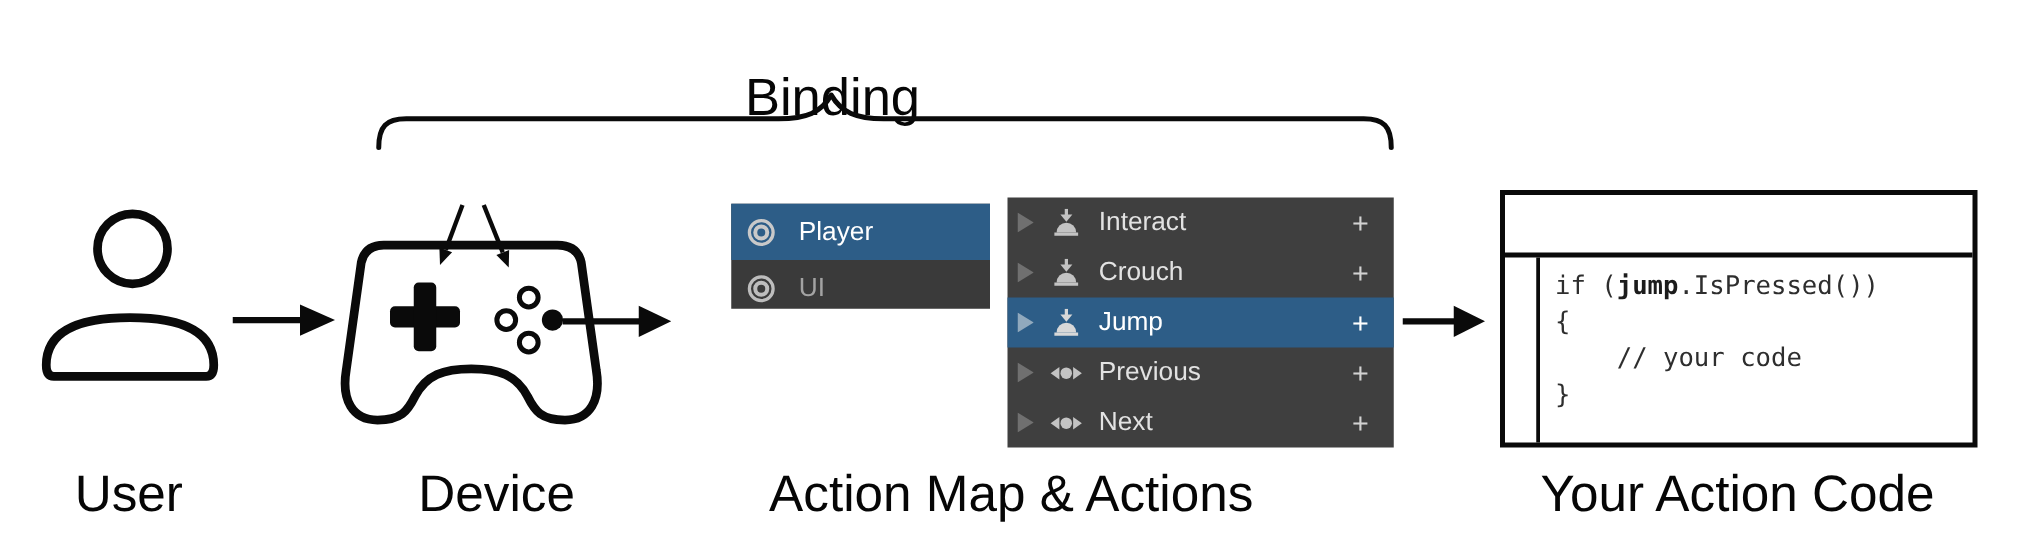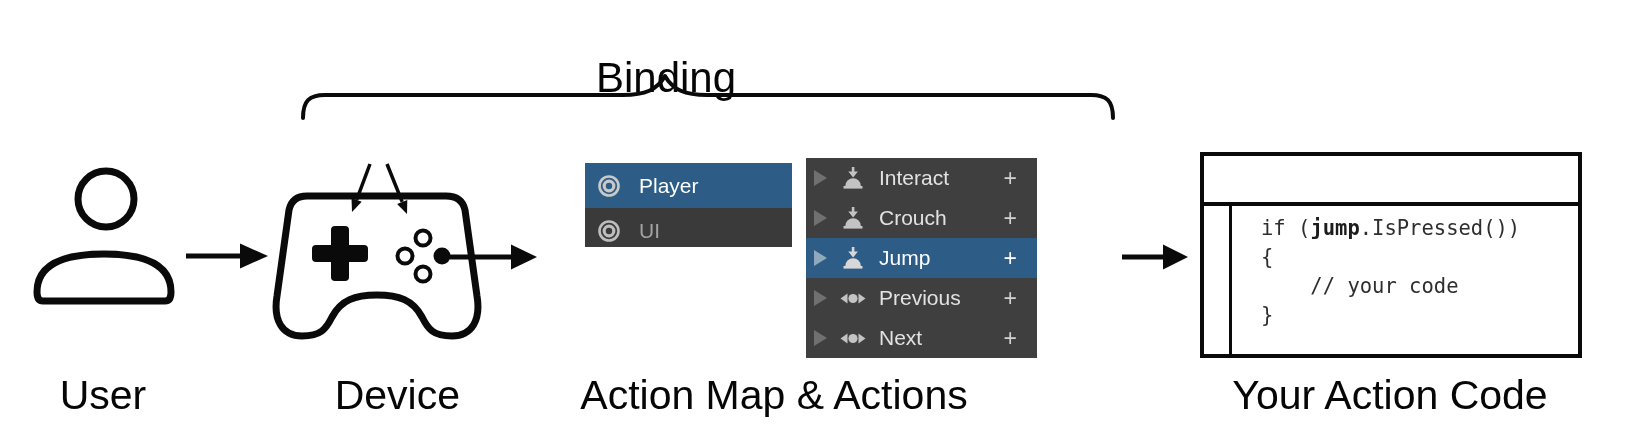--- a/index.html
+++ b/index.html
@@ -10,34 +10,34 @@
   .mid-label{font-size:36px;line-height:40px;text-align:center;color:#060606;white-space:nowrap;}
 
   
   .maps-panel{left:585px;top:163px;width:207px;height:84px;background:#3a3a3a;}
   .map-row{height:45px;display:flex;align-items:center;padding-left:12px;box-sizing:border-box;
            font-size:21px;color:#a3a3a3;}
   .map-row.selected{background:#2d5d87;color:#ffffff;}
   .map-row .ring-icon{margin-right:18px;flex:0 0 auto;}
 
   
-  .actions-panel{left:806px;top:158px;width:231px;height:200px;background:#3f3f3f;}
+  .actions-panel{left:806px;top:158px;width:309px;height:200px;background:#3f3f3f;}
   .action-row{height:40px;display:flex;align-items:center;padding:0 0 0 8px;box-sizing:border-box;
               font-size:21px;color:#e2e2e2;}
   .action-row.selected{background:#2d5d87;color:#ffffff;}
   .action-row .foldout{flex:0 0 auto;margin-right:13px;}
   .action-row .act-icon{flex:0 0 auto;margin-right:13px;width:26px;display:flex;justify-content:center;}
   .action-row .plus{margin-left:auto;margin-right:20px;color:#d2d2d2;font-size:23px;line-height:23px;}
   .action-row.selected .plus{color:#ffffff;}
 
   
   .code-box{left:1200px;top:152px;width:382px;height:206px;box-sizing:border-box;
             border:4px solid #0a0a0a;background:#fff;display:flex;flex-direction:column;}
   .code-header{height:46px;flex:0 0 auto;border-bottom:4px solid #0a0a0a;}
-  .code-body{flex:1;display:flex;min-height:0;gap:17px;}
+  .code-body{flex:1;display:flex;min-height:0;}
   .code-gutter{width:25px;flex:0 0 auto;border-right:3px solid #0a0a0a;}
   .code-content{padding:8px 0 0 12px;font-family:"DejaVu Sans Mono",monospace;
                 font-size:20.5px;line-height:29px;color:#2e2e2e;}
   .code-line{white-space:pre;}
   .code-bold{font-weight:bold;color:#1c1c1c;}
 
   svg{display:block;}
 </style>
 </head>
 <body>
@@ -200,16 +200,16 @@
         <div class="code-line"><span>if (</span><span class="code-bold">jump</span><span>.IsPressed())</span></div>
         <div class="code-line">{</div>
         <div class="code-line">    // your code</div>
         <div class="code-line">}</div>
       </div>
     </div>
   </div>
 
   <div class="abs big-label" style="left:33px;top:372px;width:140px;">User</div>
   <div class="abs big-label" style="left:300px;top:372px;width:160px;text-align:right;">Device</div>
-  <div class="abs big-label" style="left:524px;top:372px;width:500px;">Action Map &amp; Actions</div>
+  <div class="abs big-label" style="left:559px;top:372px;width:500px;">Action Map &amp; Actions</div>
   <div class="abs big-label" style="left:1190px;top:372px;width:400px;">Your Action Code</div>
 
 </div>
 
 </body></html>

